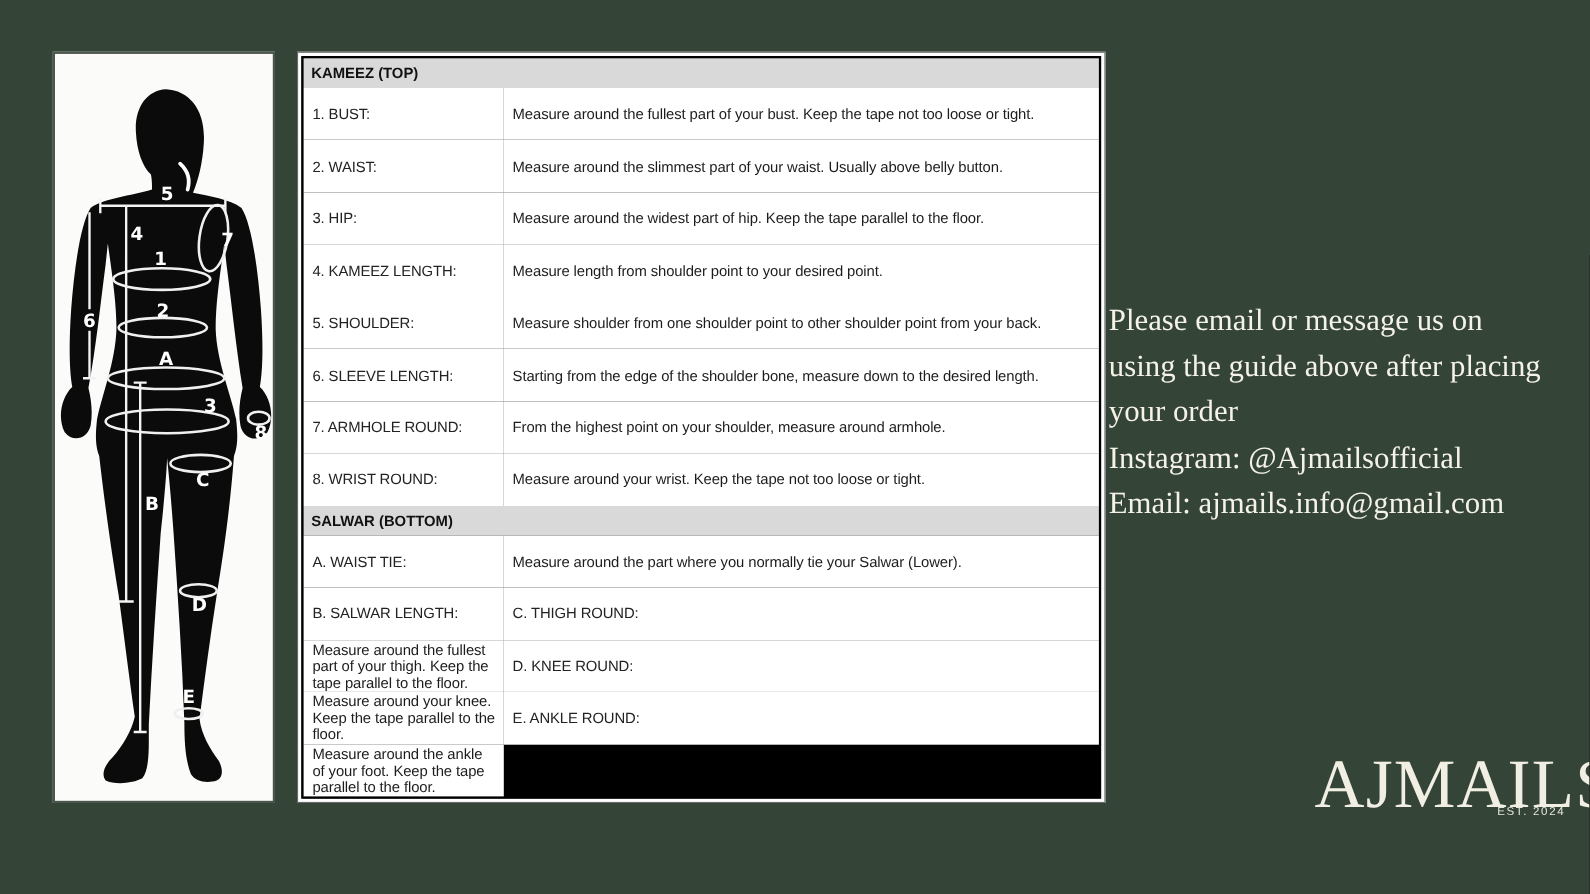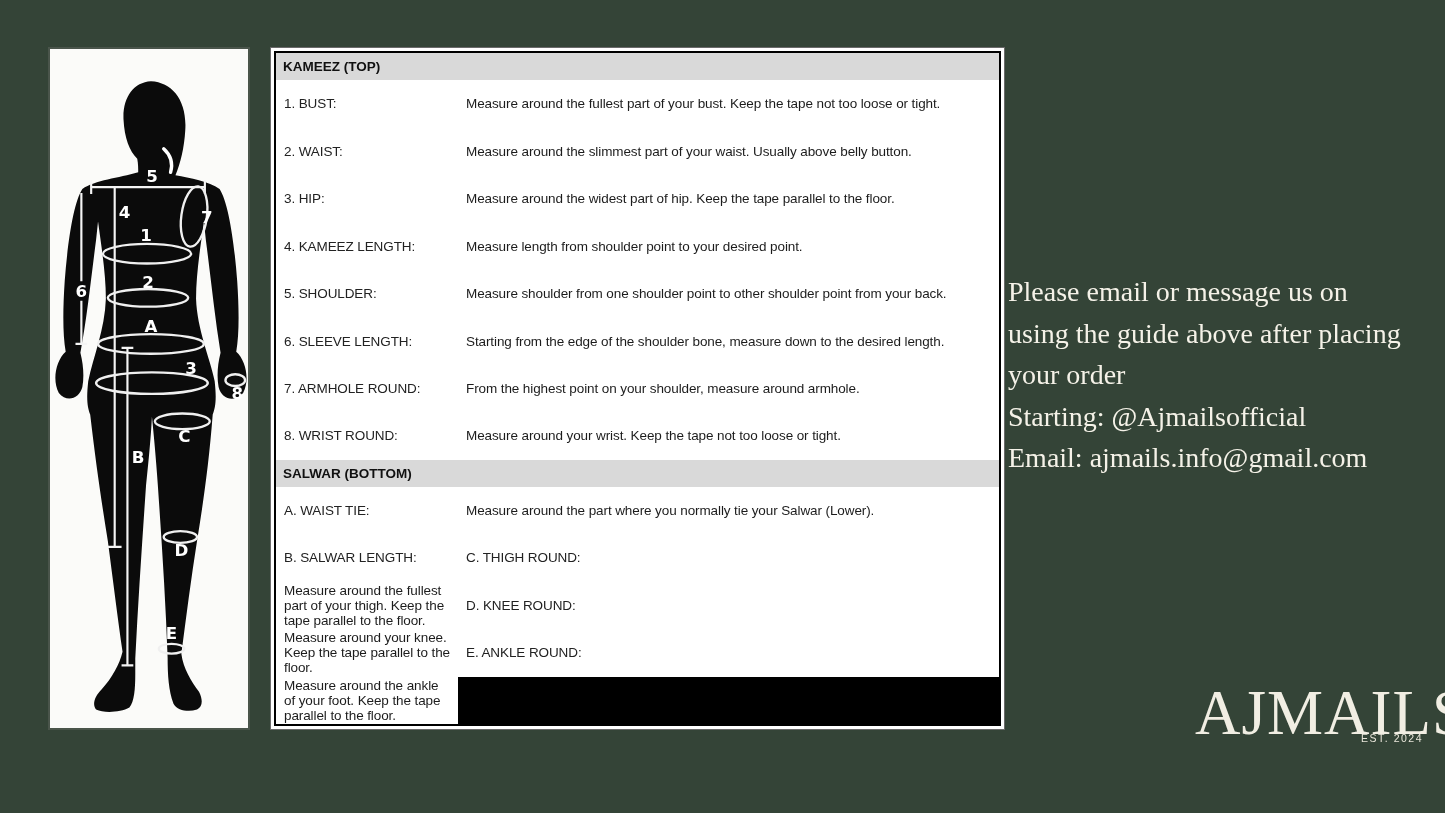--- a/index.html
+++ b/index.html
@@ -193,21 +193,21 @@
 
       <div class="cell label">E. ANKLE ROUND:</div>
       <div class="cell desc">Measure around the ankle of your foot. Keep the tape parallel to the floor.</div>
     </div>
   </div>
 
   <div class="note">
     <div>Please email or message us on</div>
     <div>using the guide above after placing</div>
     <div>your order</div>
-    <div>Starting: @Ajmailsofficial</div>
+    <div>Instagram: @Ajmailsofficial</div>
     <div>Email: ajmails.info@gmail.com</div>
   </div>
 
   <div class="brand">
     <div class="brand-name">AJMAILS</div>
     <div class="brand-est">EST. 2024</div>
   </div>
 
 </div>
 

